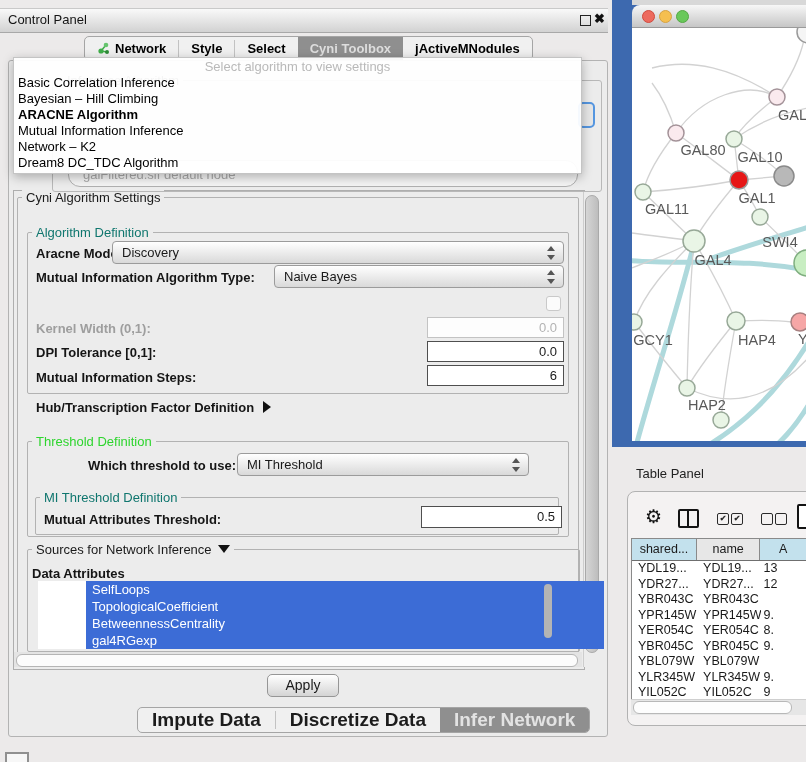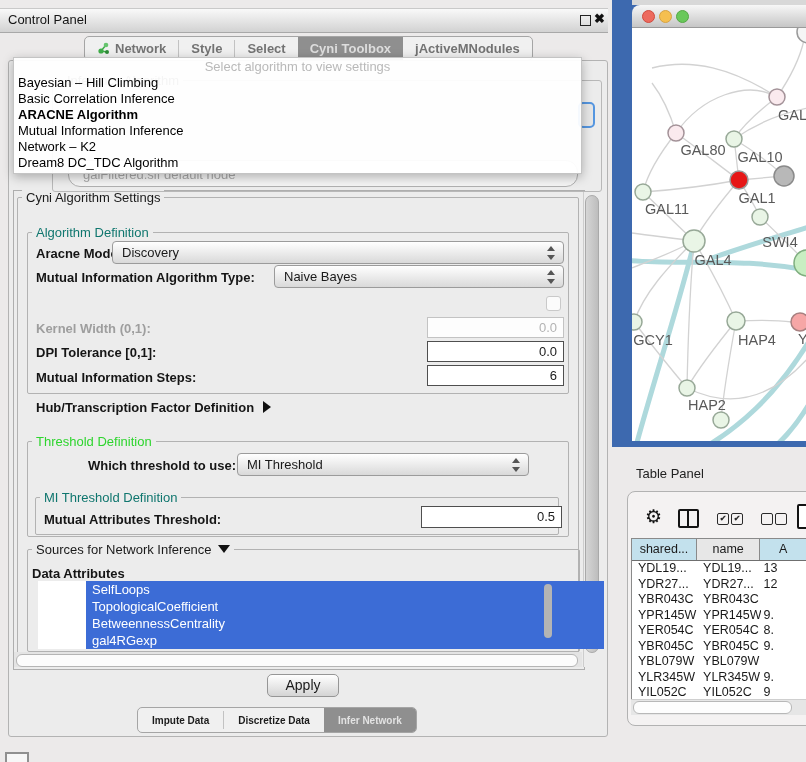--- a/index.html
+++ b/index.html
@@ -10,21 +10,21 @@
   
   .cp-titlebar{left:0;top:8px;width:608px;height:23px;
     background:linear-gradient(#f9f9f9,#d2d2d2);
     border-top:1px solid #c9c9c9;border-bottom:1px solid #a8a8a8;}
   .cp-title{position:absolute;left:8px;top:3px;font-size:13px;color:#141414;}
   .win-float{position:absolute;left:580px;top:6px;width:9px;height:9px;border:1.5px solid #222;}
   .win-close{position:absolute;left:594px;top:2px;font-size:13px;font-weight:700;color:#111;}
 
   .tabstrip{left:84px;top:36px;height:23px;display:flex;align-items:stretch;
     border:1px solid #a5a5a5;border-radius:5px;background:#f0f0f0;overflow:hidden;}
-  .tab{display:flex;align-items:center;padding:0 12px;font-size:13px;font-weight:600;color:#737373;}
+  .tab{display:flex;align-items:center;padding:0 12px;font-size:13px;font-weight:600;color:#000000;}
   .tab.sel{background:#8f8f8f;color:#dedede;}
   .tab-sep{width:1px;background:#c2c2c2;margin:3px 0;}
 
   .cp-body{left:8px;top:60px;width:598px;height:675px;border:1px solid #b3b3b3;
     border-radius:3px;background:#ececec;}
 
   
   .bg-grp{left:52px;top:80px;width:548px;height:110px;border:1px solid #b8b8b8;border-radius:3px;z-index:1;}
   .bg-grp-label{position:absolute;left:10px;top:-8px;background:#ececec;padding:0 4px;font-size:13px;color:#444;}
   .bg-combo{left:68px;top:160px;width:510px;height:27px;border:1px solid #b0b0b0;border-radius:12px;
@@ -73,21 +73,21 @@
   .vscroll-thumb{left:585px;top:195px;width:12px;height:456px;border:1px solid #a9a9a9;border-radius:7px;
     background:linear-gradient(90deg,#d6d6d6,#bdbdbd);}
   .hscroll-track{left:14px;top:652px;width:568px;height:15px;background:#e4e4e4;}
   .hscroll-thumb{left:16px;top:654px;width:560px;height:11px;border:1px solid #b5b5b5;border-radius:6px;background:#fcfcfc;}
 
   .apply-btn{left:267px;top:674px;width:72px;height:23px;border:1px solid #969696;border-radius:5px;
     background:linear-gradient(#ffffff,#d4d4d4);font-size:14px;text-align:center;line-height:21px;box-sizing:border-box;}
 
   .btabs{left:137px;top:707px;height:24px;display:flex;align-items:stretch;border:1px solid #a5a5a5;
     border-radius:5px;background:#f0f0f0;overflow:hidden;}
-  .btab{display:flex;align-items:center;padding:0 14px;font-size:10px;font-weight:600;color:#1c1c1c;}
+  .btab{display:flex;align-items:center;padding:0 14px;font-size:19px;font-weight:600;color:#1c1c1c;}
   .btab.sel{background:#8f8f8f;color:#e3e3e3;}
 
   .corner-icon{left:5px;top:752px;width:20px;height:14px;border:2px solid #909090;background:#f7f7f7;}
 
   
   .net-frame{left:612px;top:0;width:194px;height:447px;background:#3d69af;}
   .net-topstrip{left:632px;top:0;width:174px;height:5px;background:#d8d8d8;}
   .net-titlebar{left:632px;top:5px;width:174px;height:23px;border-radius:8px 0 0 0;
     background:linear-gradient(#f7f7f7,#c6c6c6);border-bottom:1px solid #9a9a9a;box-sizing:border-box;}
   .tl{position:absolute;top:5px;width:13px;height:13px;border-radius:50%;box-sizing:border-box;}
@@ -168,22 +168,22 @@
   <div class="abs bg-grp">
     <span class="bg-grp-label">Inference Algorithm</span>
   </div>
   <div class="abs bg-bluebtn"></div>
   <div class="abs bg-combo">
     <span>galFiltered.sif default node</span>
   </div>
 
   <div class="abs dd">
     <div class="dd-ph">Select algorithm to view settings</div>
+    <div class="dd-item">Basic Correlation Inference</div>
     <div class="dd-item">Bayesian – Hill Climbing</div>
-    <div class="dd-item">Basic Correlation Inference</div>
     <div class="dd-item sel">ARACNE Algorithm</div>
     <div class="dd-item">Mutual Information Inference</div>
     <div class="dd-item">Network – K2</div>
     <div class="dd-item">Dream8 DC_TDC Algorithm</div>
   </div>
 
   <div class="abs viewport"></div>
 
   <div class="grp" style="left:17px;top:197px;width:560px;height:456px;">
     <span class="grp-label">Cyni Algorithm Settings</span>

